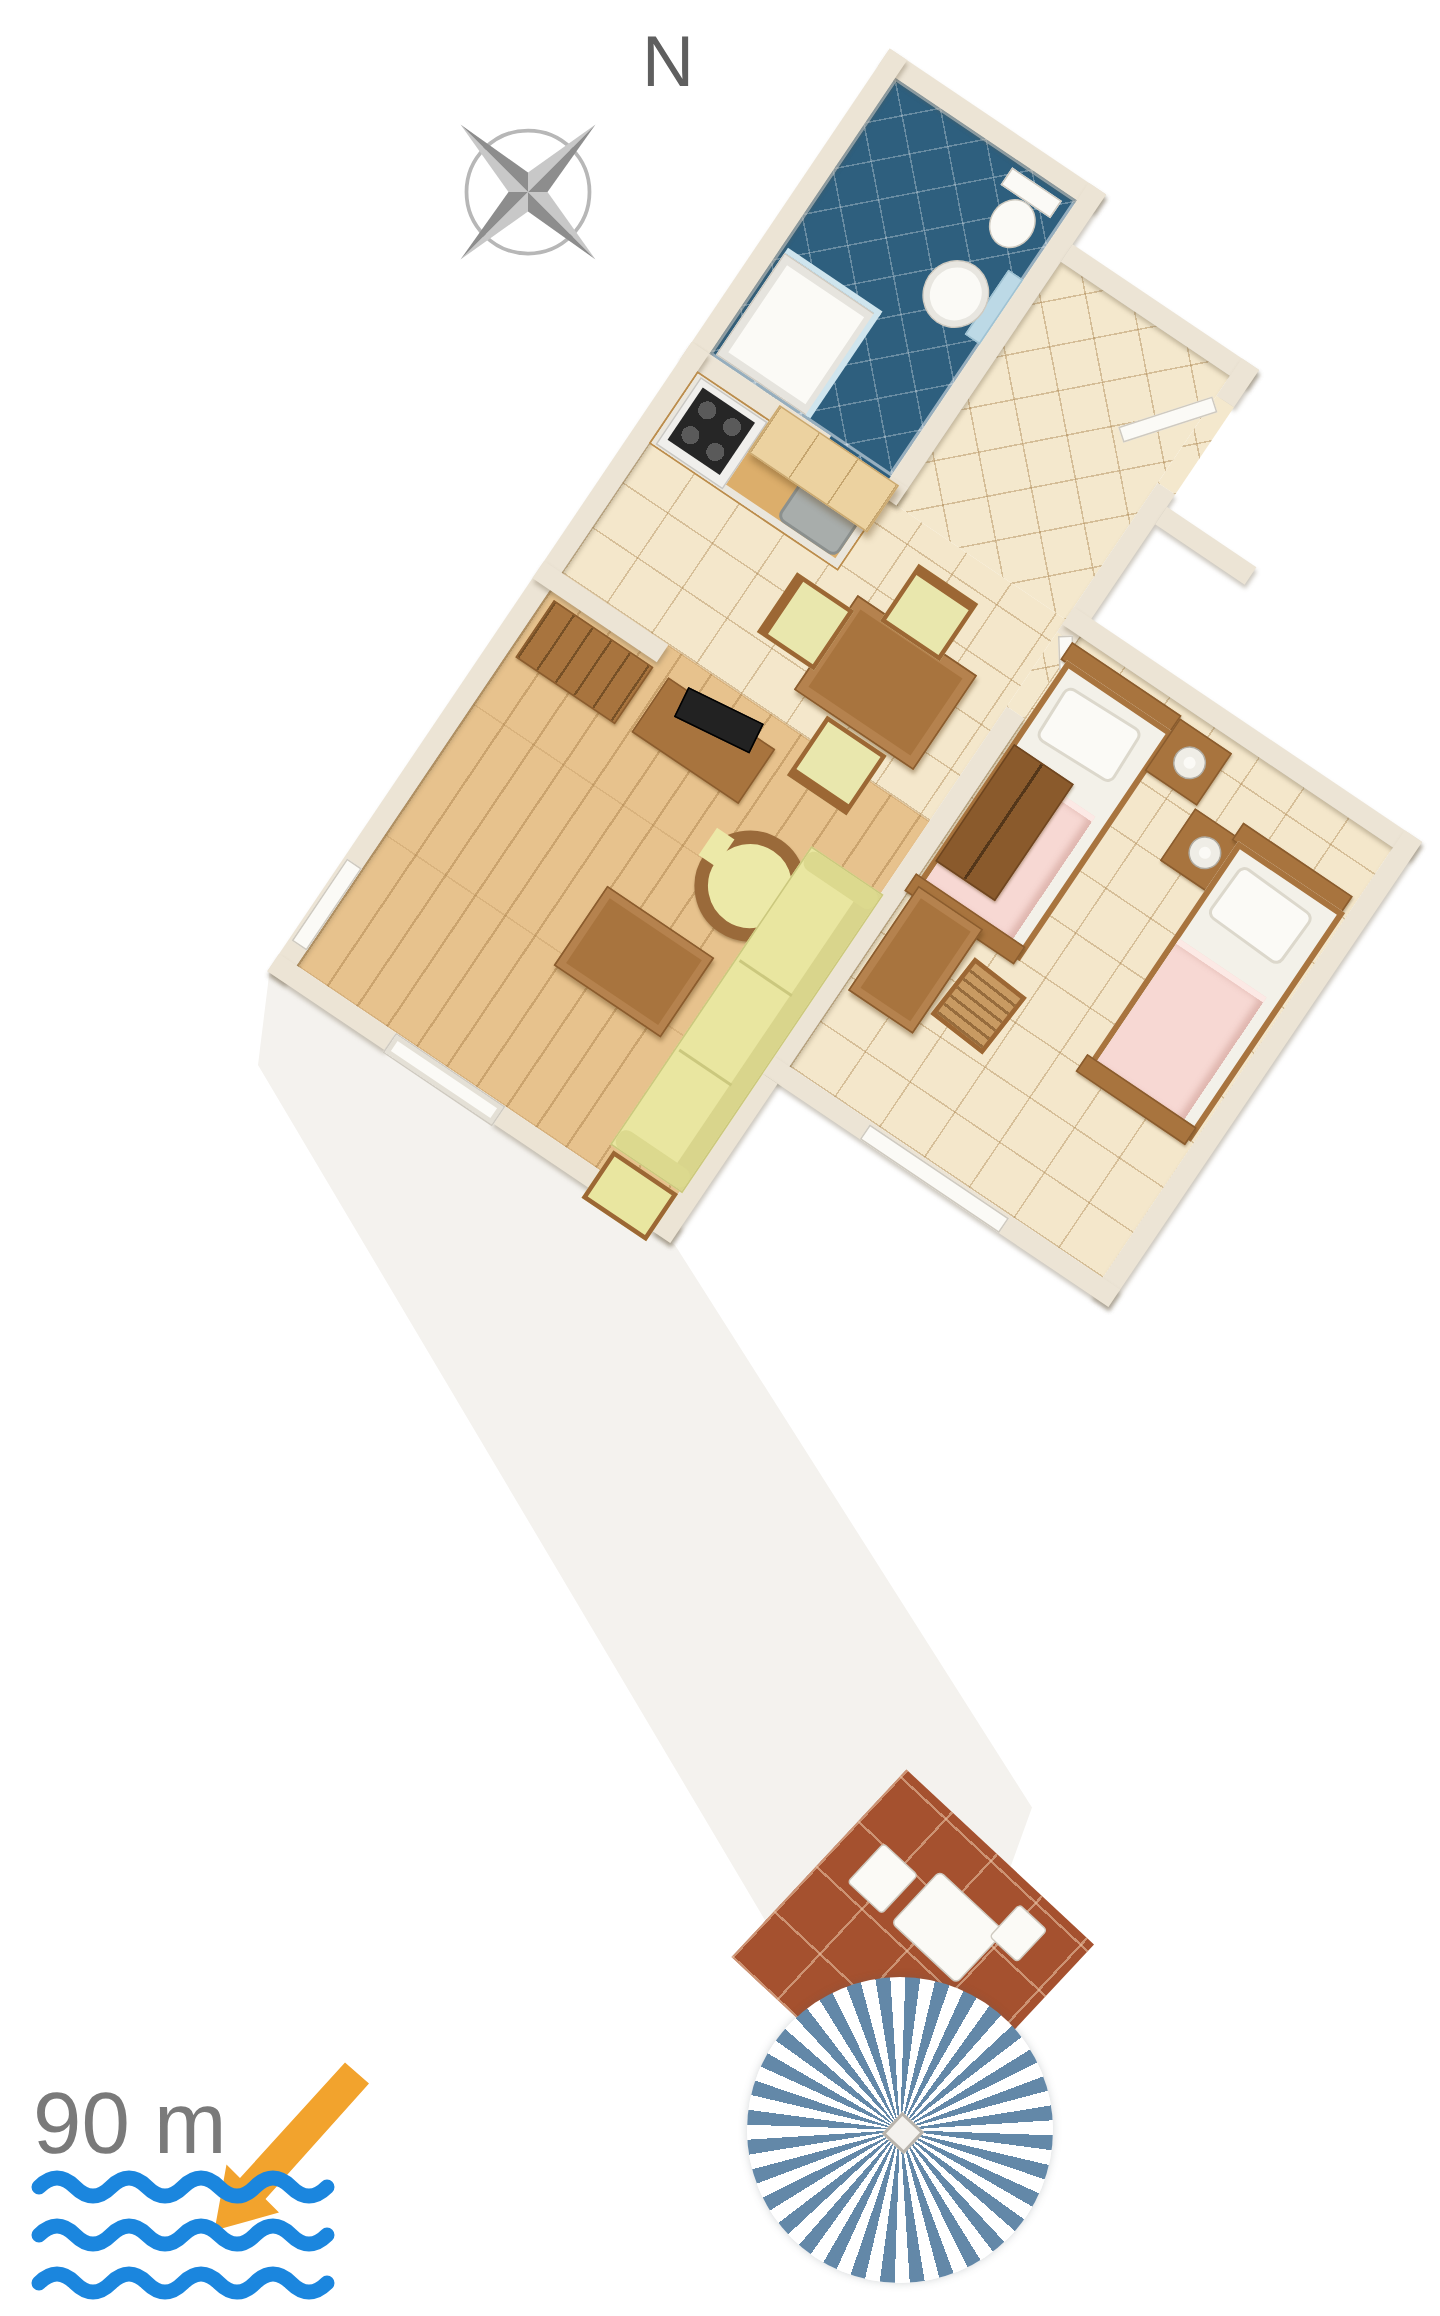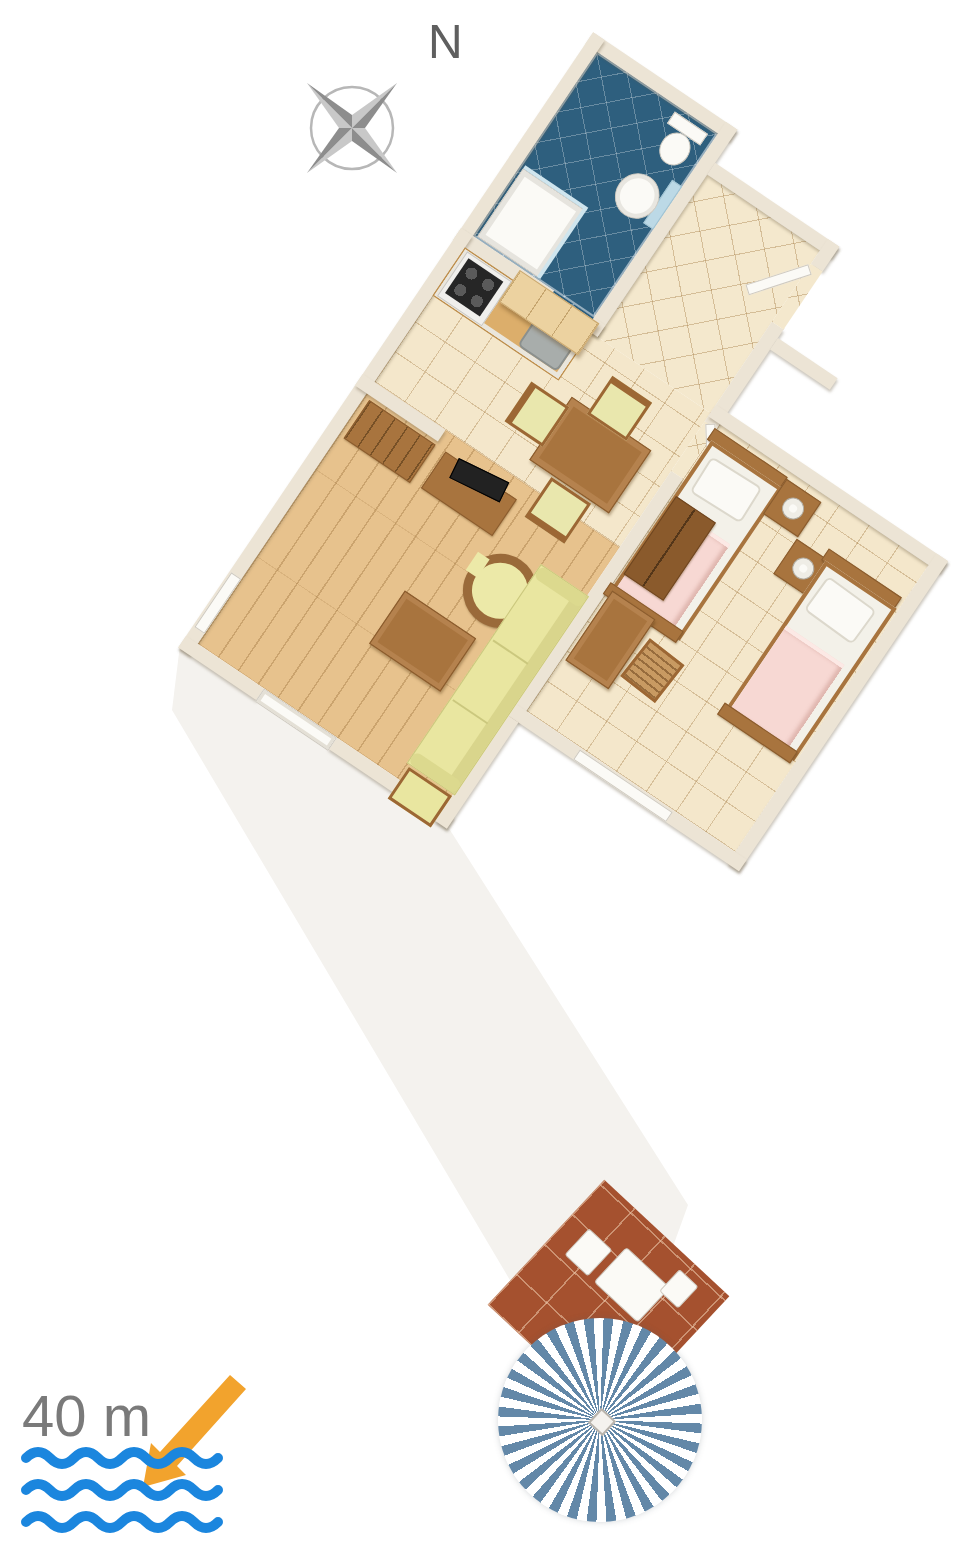--- a/index.html
+++ b/index.html
@@ -194,21 +194,21 @@
     </div>
     <div class="abs brown" style="left:524px;top:482px;width:86px;height:12px"></div>
 
     <div class="abs brown-dark" style="left:368px;top:338px;width:46px;height:92px;
                 background-image:linear-gradient(90deg, transparent 21px, rgba(40,25,10,.55) 21px, rgba(40,25,10,.55) 23px, transparent 23px)"></div>
     <div class="abs brown" style="left:368px;top:452px;width:50px;height:82px;box-shadow:inset 0 0 0 5px #b5824e,2px 2px 3px rgba(90,60,20,.4)"></div>
     <div class="abs" style="left:424px;top:472px;width:38px;height:42px;background:#c89a62;border:3px solid #9c6734;transform:rotate(4deg);
                 background-image:repeating-linear-gradient(0deg, rgba(110,70,30,.55) 0 2px, transparent 2px 7px)"></div>
   </div>
 
-  <div class="distance-label">40 m</div>
+  <div class="distance-label">90 m</div>
 
   <svg class="abs" style="left:118px;top:1372px;z-index:8" width="140" height="140" viewBox="0 0 140 140">
     <polygon points="25,115 33,71 42,80 112,3 128,17 59,94 68,103" fill="#f2a32d"></polygon>
   </svg>
 
   <svg class="abs" style="left:18px;top:1442px;z-index:8" width="210" height="96" viewBox="0 0 210 96">
     <g fill="none" stroke="#1b86de" stroke-width="10" stroke-linecap="round">
       <path d="M8,16 Q20,4 32,16 T56,16 T80,16 T104,16 T128,16 T152,16 T176,16 T200,16"></path>
       <path d="M8,48 Q20,36 32,48 T56,48 T80,48 T104,48 T128,48 T152,48 T176,48 T200,48"></path>
       <path d="M8,80 Q20,68 32,80 T56,80 T80,80 T104,80 T128,80 T152,80 T176,80 T200,80"></path>

